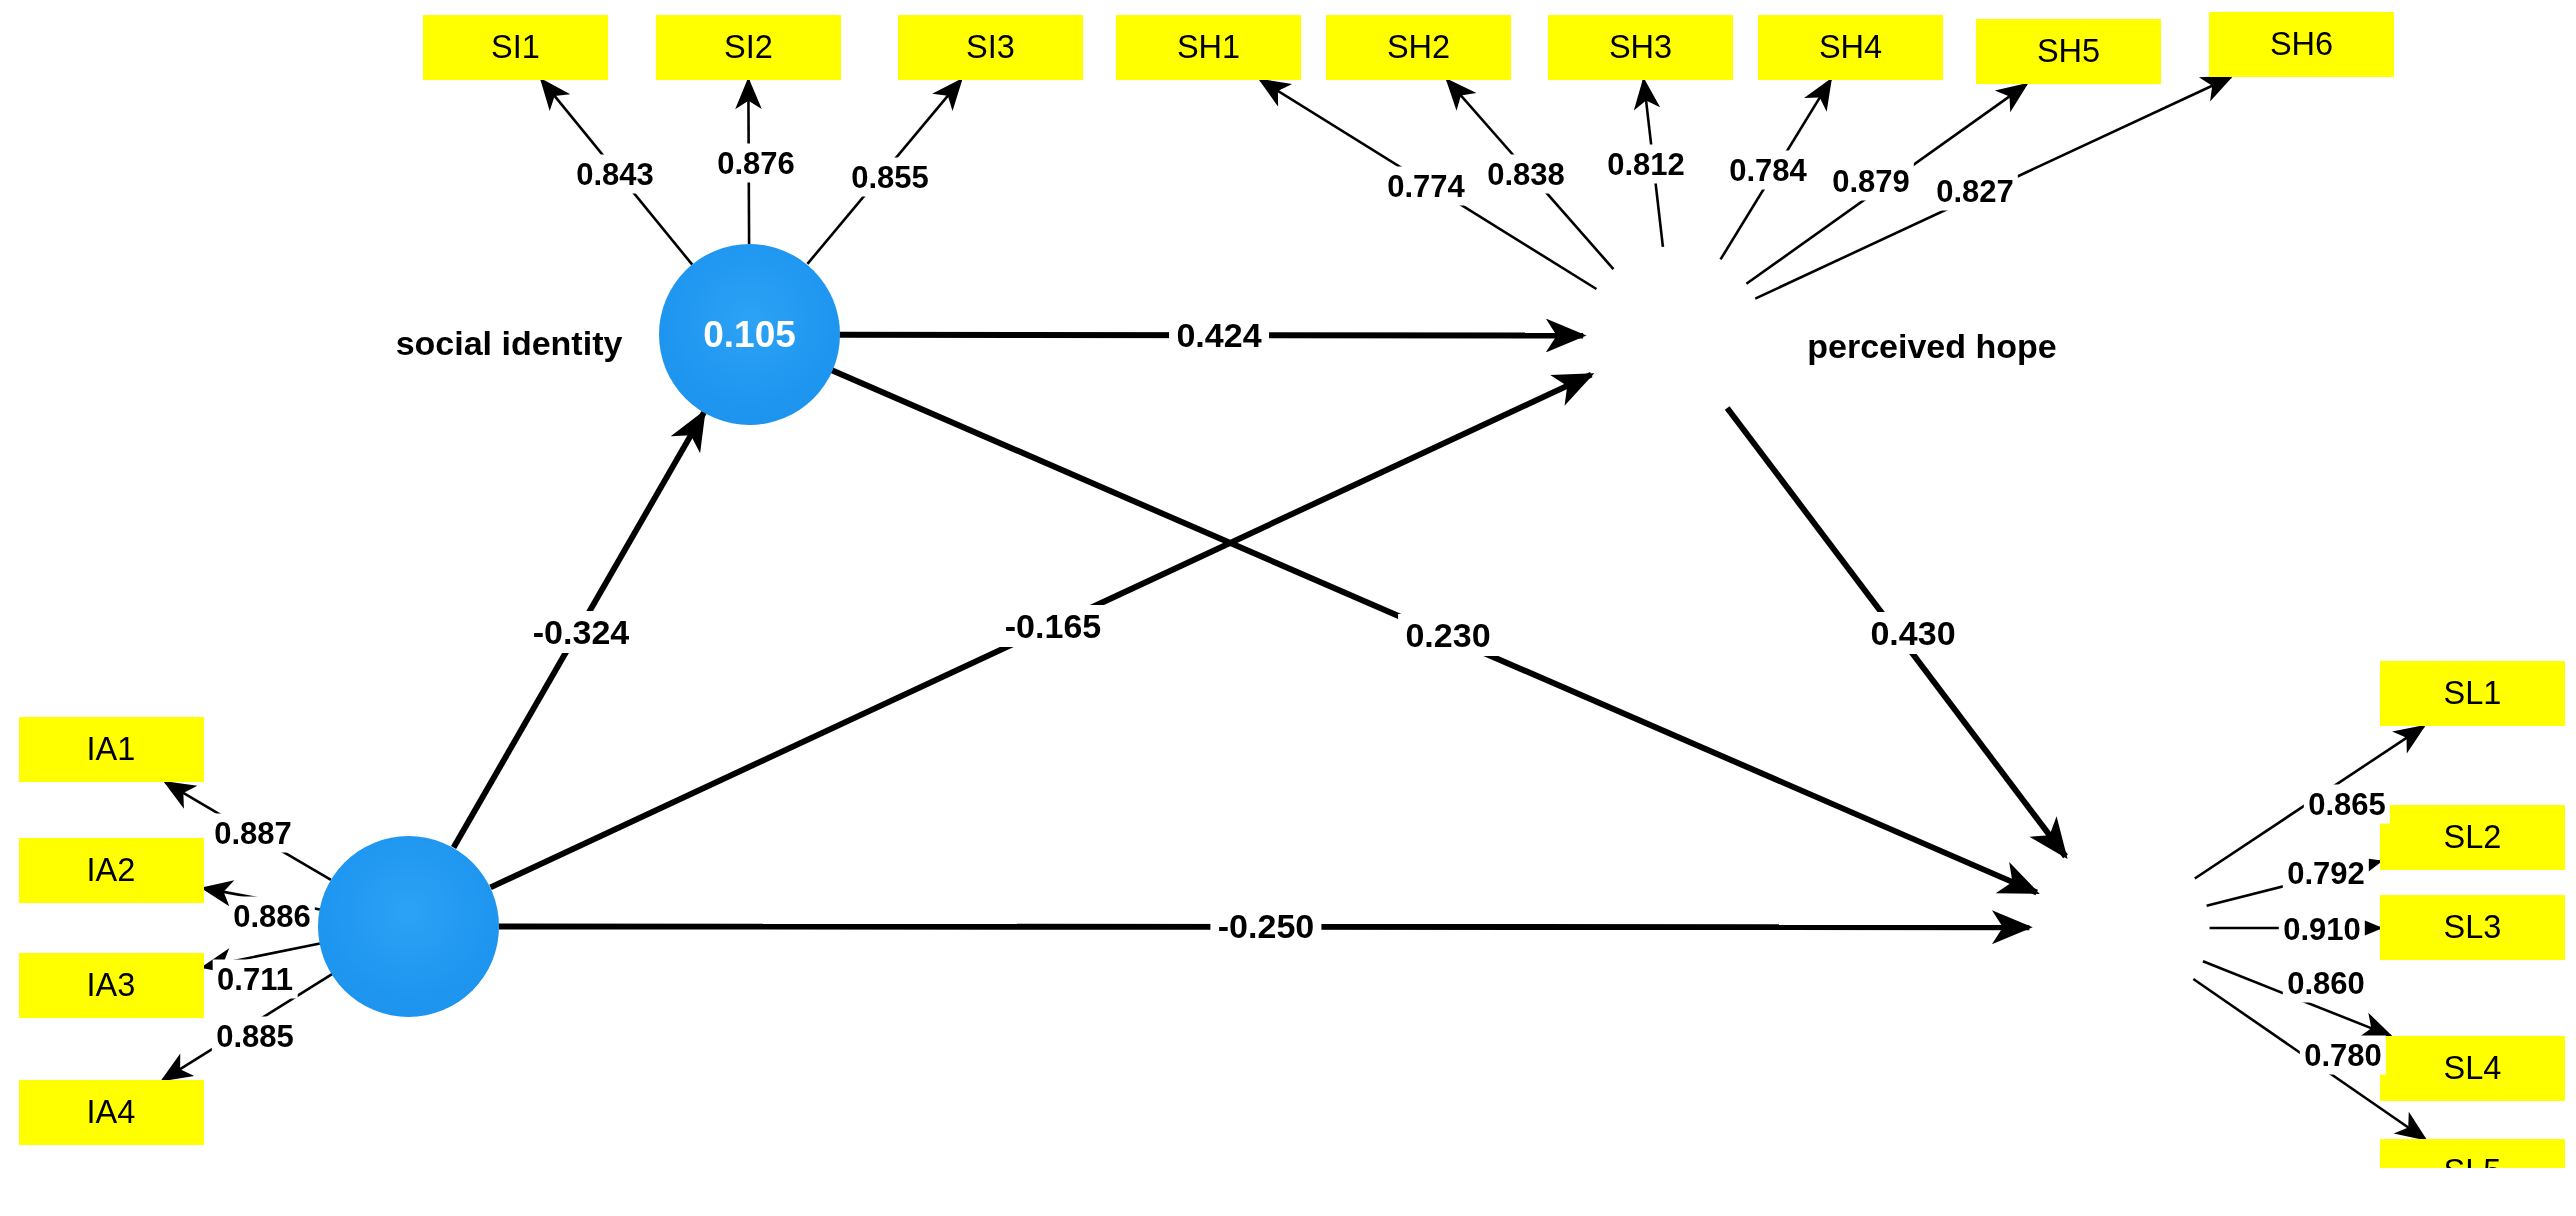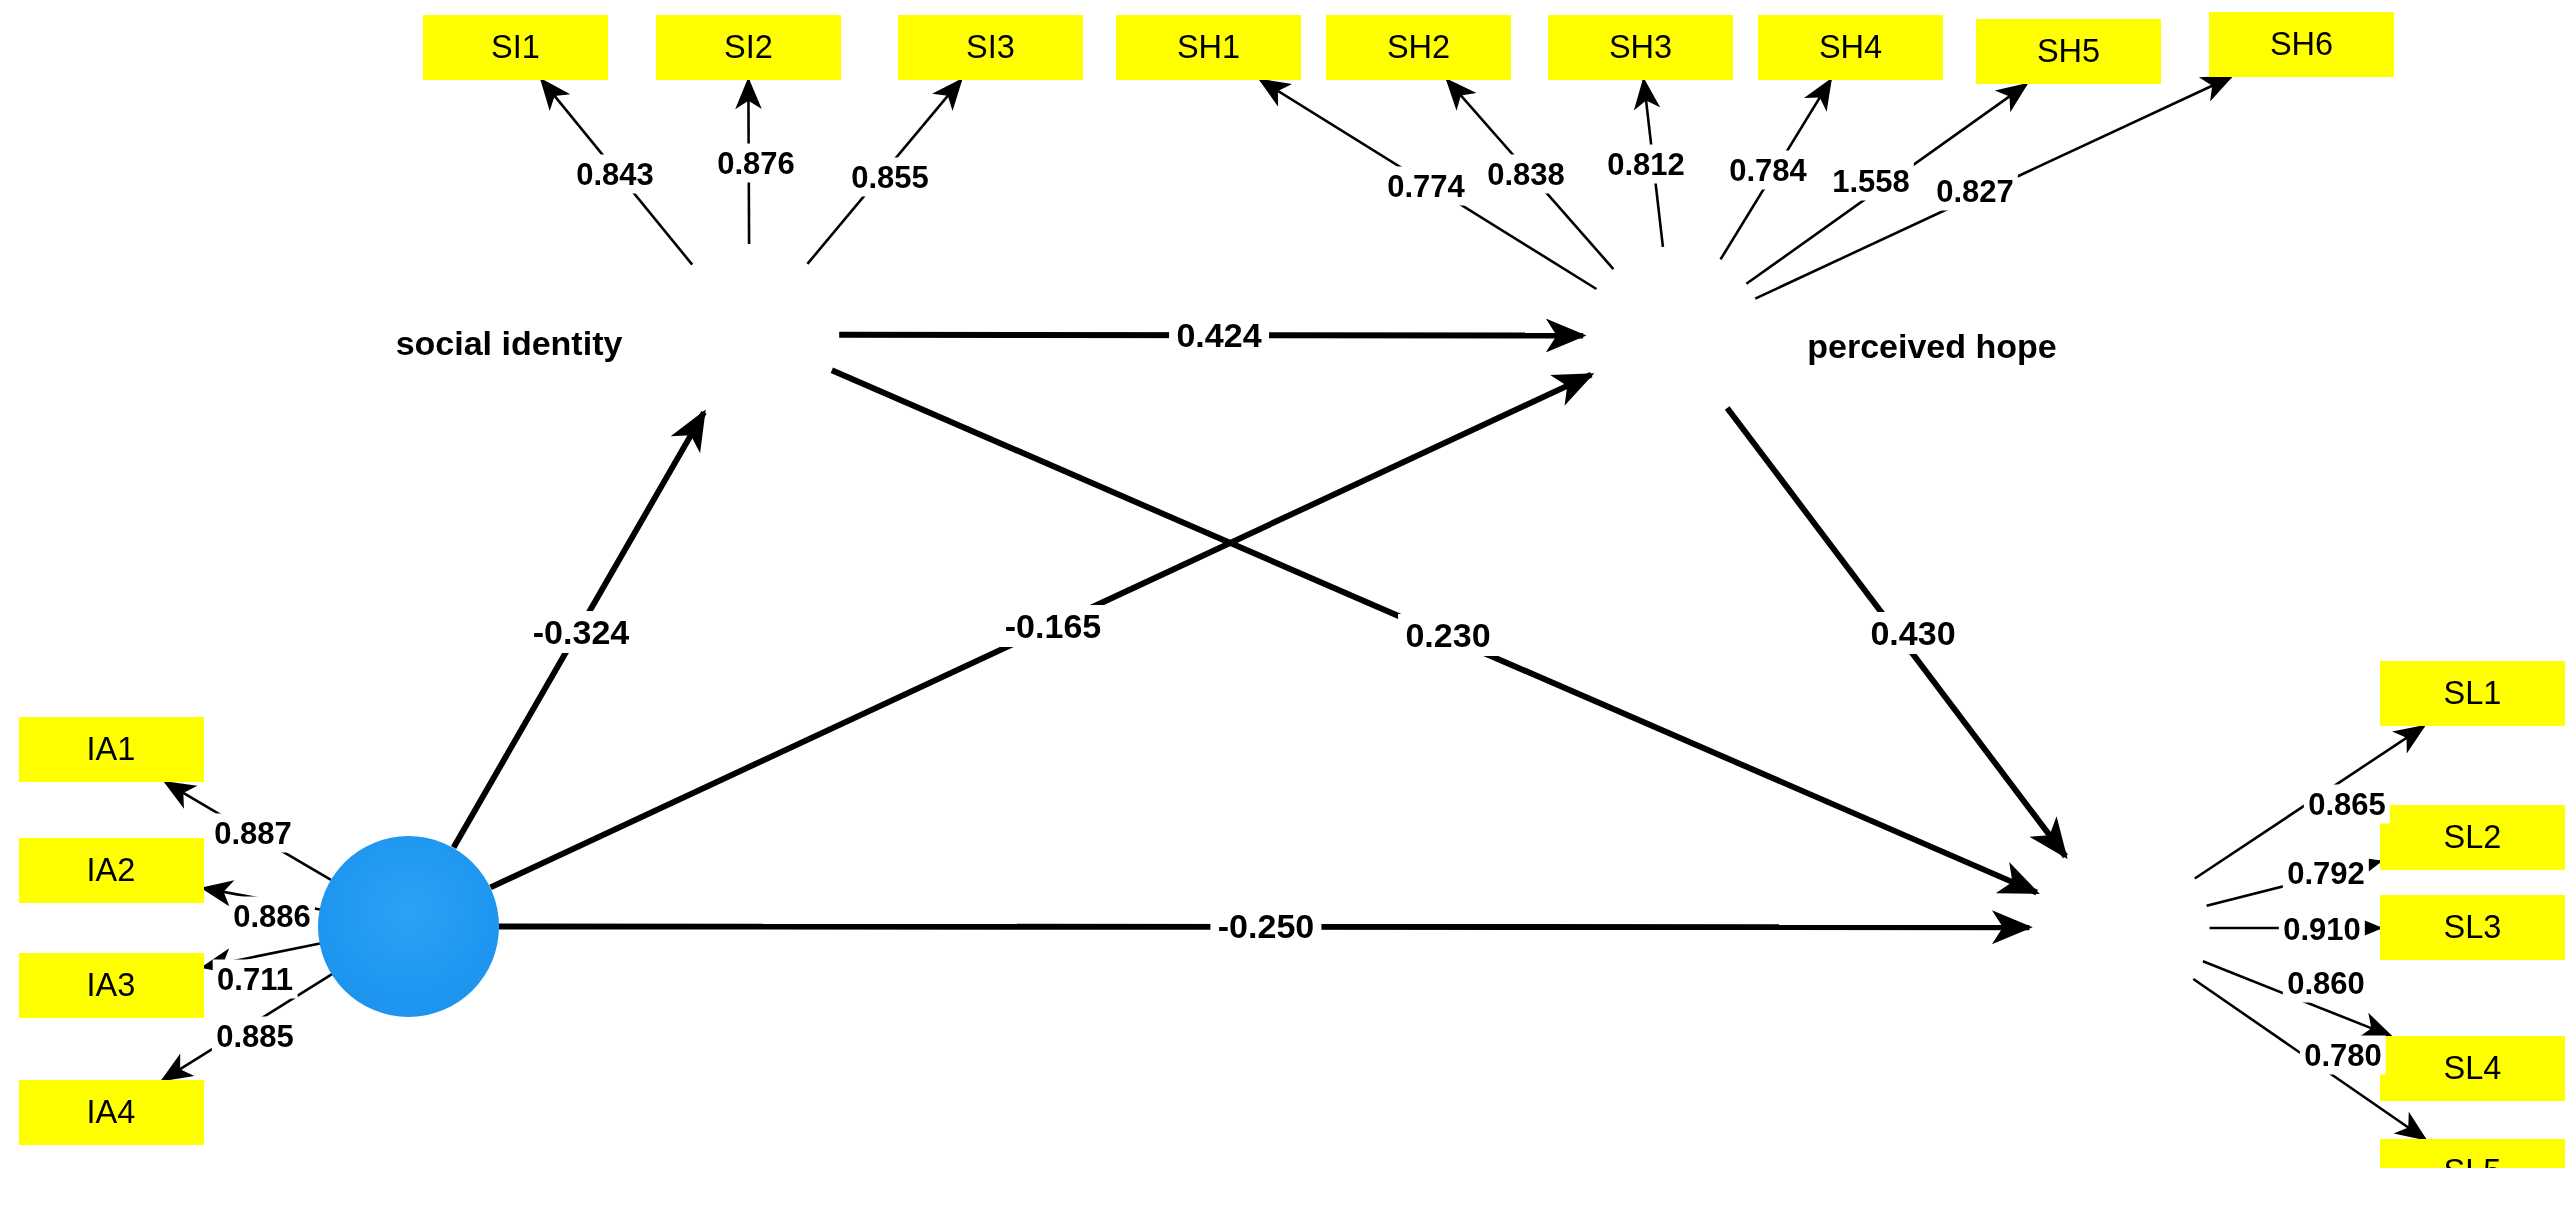--- a/index.html
+++ b/index.html
@@ -78,35 +78,38 @@
   <div class="box" style="left:18.5px;top:717px">IA1</div>
   <div class="box" style="left:18.5px;top:838px">IA2</div>
   <div class="box" style="left:18.5px;top:953px">IA3</div>
   <div class="box" style="left:18.5px;top:1080px">IA4</div>
   <div class="box" style="left:2380px;top:661px">SL1</div>
   <div class="box" style="left:2380px;top:805px">SL2</div>
   <div class="box" style="left:2380px;top:895px">SL3</div>
   <div class="box" style="left:2380px;top:1036px">SL4</div>
   <div class="box" style="left:2380px;top:1139px">SL5</div>
 
+  <div class="latent" style="left:659px;top:244px">
+    <span class="r2">0.105</span>
+  </div>
   <div class="latent" style="left:318px;top:836px">
     <span class="r2"></span>
   </div>
 
   <div class="lbl-name" style="left:509px;top:335px">social identity</div>
   <div class="lbl-name" style="left:1932px;top:338px">perceived hope</div>
 
   <div class="lbl-load" style="left:615px;top:174px">0.843</div>
   <div class="lbl-load" style="left:756px;top:163px">0.876</div>
   <div class="lbl-load" style="left:890px;top:177px">0.855</div>
   <div class="lbl-load" style="left:1426px;top:186px">0.774</div>
   <div class="lbl-load" style="left:1526px;top:174px">0.838</div>
   <div class="lbl-load" style="left:1646px;top:164px">0.812</div>
   <div class="lbl-load" style="left:1768px;top:170px">0.784</div>
-  <div class="lbl-load" style="left:1871px;top:181px">1.558</div>
+  <div class="lbl-load" style="left:1871px;top:181px">0.879</div>
   <div class="lbl-load" style="left:1975px;top:191px">0.827</div>
   <div class="lbl-load" style="left:253px;top:833px">0.887</div>
   <div class="lbl-load" style="left:272px;top:916px">0.886</div>
   <div class="lbl-load" style="left:255px;top:979px">0.711</div>
   <div class="lbl-load" style="left:255px;top:1036px">0.885</div>
   <div class="lbl-load" style="left:2347px;top:804px">0.865</div>
   <div class="lbl-load" style="left:2326px;top:873px">0.792</div>
   <div class="lbl-load" style="left:2322px;top:929px">0.910</div>
   <div class="lbl-load" style="left:2326px;top:983px">0.860</div>
   <div class="lbl-load" style="left:2343px;top:1055px">0.780</div>

